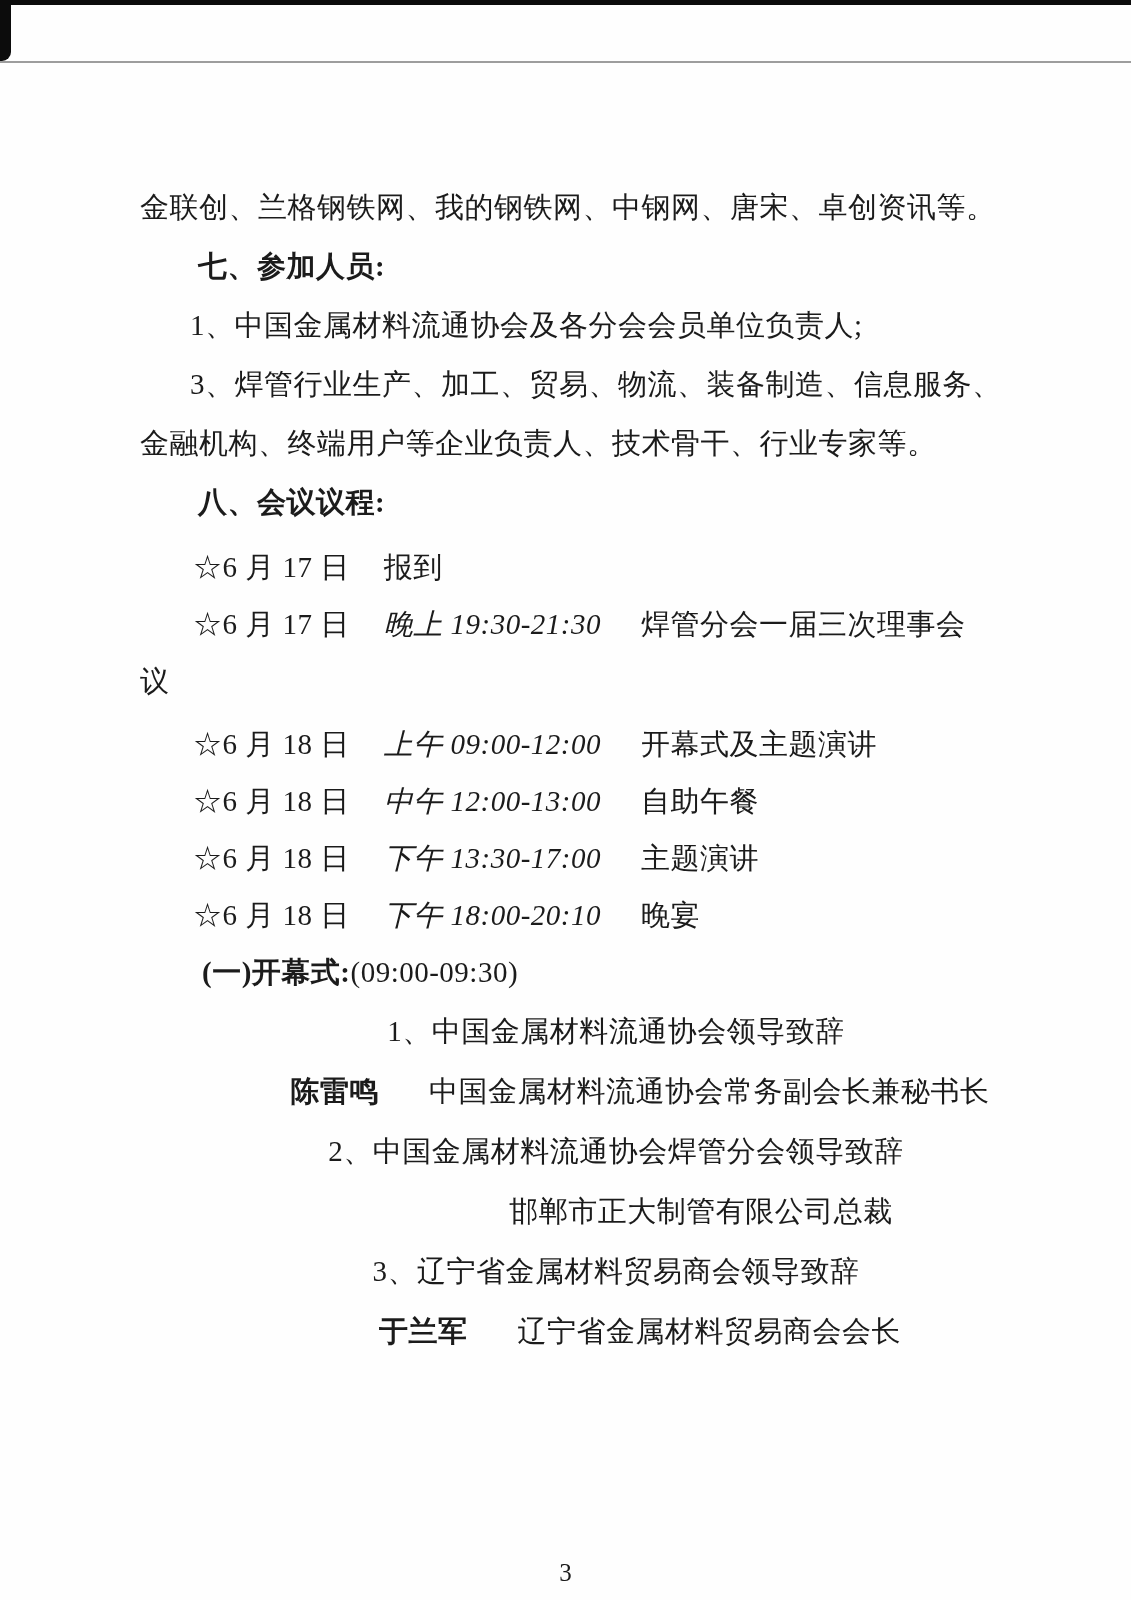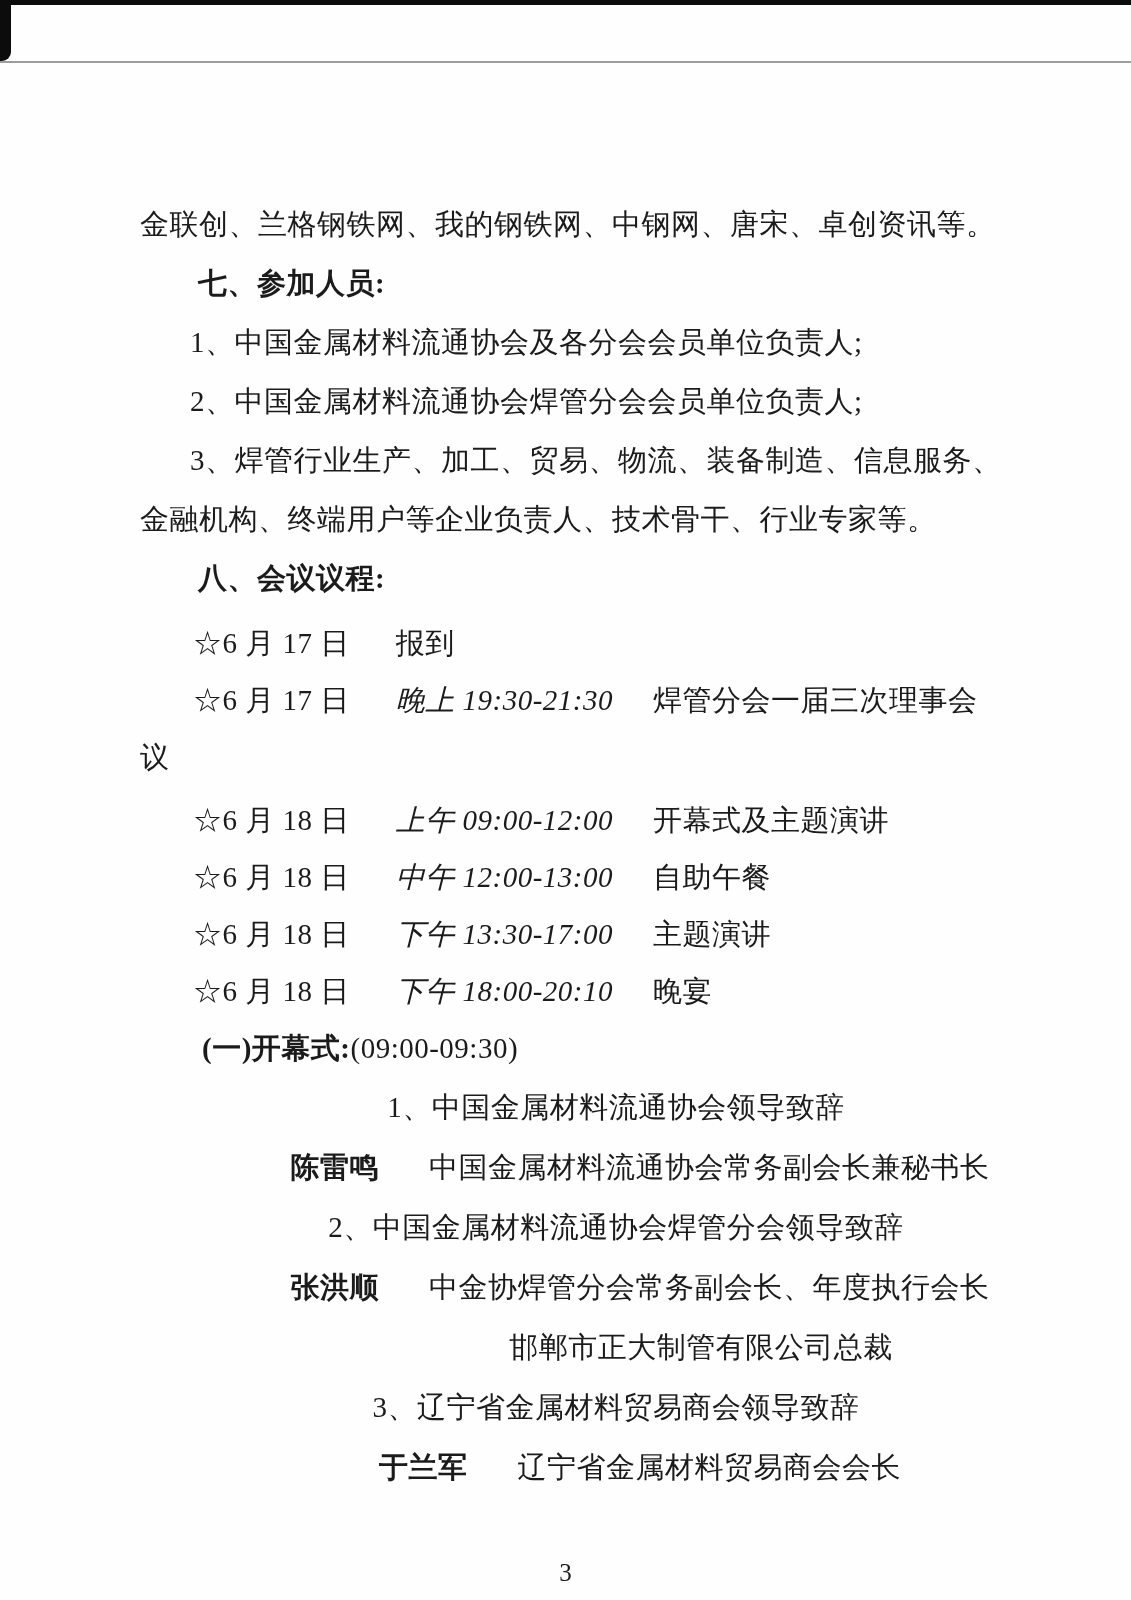--- a/index.html
+++ b/index.html
@@ -24,41 +24,41 @@
     background:#0c0c0c;
     border-bottom-right-radius:9px;
   }
   .scan-foldline {
     position:absolute; top:61px; left:0;
     width:1131px; height:2px;
     background:#9d9d9d;
   }
   
   .body {
-    position:absolute; left:140px; top:195px;
+    position:absolute; left:140px; top:178px;
     width:860px;
     font-size:29px;
     letter-spacing:0.5px;
   }
   .ln  { height:59px; line-height:59px; white-space:nowrap; }
   .sched .ln { height:57px; line-height:57px; }
   .open  .ln { height:60px; line-height:60px;text-align:center; }
   .mt7 { margin-top:7px; }
   .mt6 { margin-top:6px; }
   .b   { font-weight:bold; }
   
   .ind-h    { padding-left:58px; }   
   .ind-i    { padding-left:50px; }   
   .ind-s    { padding-left:53px; }   
   .ind-open { padding-left:62px; }   
   .ind-sub  { padding-left:92px; }   
   .ind-nm   { padding-left:140px; }  
   .ind-co   { padding-left:262px; }  
   
-  .gap-date { margin-right:46px; }
+  .gap-date { margin-right:34px; }
   .gap-time { margin-right:40px;font-style:italic; }
   .gap-name { margin-right:50px; }
   .gap-open { margin-right:0; }
   .page-number {
     position:absolute; top:1558px; left:0;
     width:1131px;
     text-align:center;
     font-size:25px; line-height:30px;
     color:#1b1b1b;
   }
@@ -71,21 +71,20 @@
   <div class="scan-topbar"></div>
   <div class="scan-corner"></div>
   <div class="scan-foldline"></div>
 
   <div class="body">
 
     <div class="ln">金联创、兰格钢铁网、我的钢铁网、中钢网、唐宋、卓创资讯等。</div>
 
     <div class="ln b ind-h">七、参加人员:</div>
     <div class="ln ind-i">1、中国金属材料流通协会及各分会会员单位负责人;</div>
-    <div class="ln ind-i">2、中国金属材料流通协会焊管分会会员单位负责人;</div>
     <div class="ln ind-i">3、焊管行业生产、加工、贸易、物流、装备制造、信息服务、</div>
     <div class="ln">金融机构、终端用户等企业负责人、技术骨干、行业专家等。</div>
 
     <div class="ln b ind-h">八、会议议程:</div>
 
     <div class="sched">
       <div class="ln ind-s mt7">
         <span class="gap-date">☆6 月 17 日</span><span>报到</span>
       </div>
       <div class="ln ind-s">
@@ -109,23 +108,20 @@
         <span class="b gap-open">(一)开幕式:</span><span>(09:00-09:30)</span>
       </div>
     </div>
 
     <div class="open">
       <div class="ln ind-sub">1、中国金属材料流通协会领导致辞</div>
       <div class="ln ind-nm">
         <span class="b gap-name">陈雷鸣</span><span>中国金属材料流通协会常务副会长兼秘书长</span>
       </div>
       <div class="ln ind-sub">2、中国金属材料流通协会焊管分会领导致辞</div>
-      <div class="ln ind-nm">
-        <span class="b gap-name">张洪顺</span><span>中金协焊管分会常务副会长、年度执行会长</span>
-      </div>
       <div class="ln ind-co">邯郸市正大制管有限公司总裁</div>
       <div class="ln ind-sub">3、辽宁省金属材料贸易商会领导致辞</div>
       <div class="ln ind-nm">
         <span class="b gap-name">于兰军</span><span>辽宁省金属材料贸易商会会长</span>
       </div>
     </div>
 
   </div>
 
   <div class="page-number">3</div>

